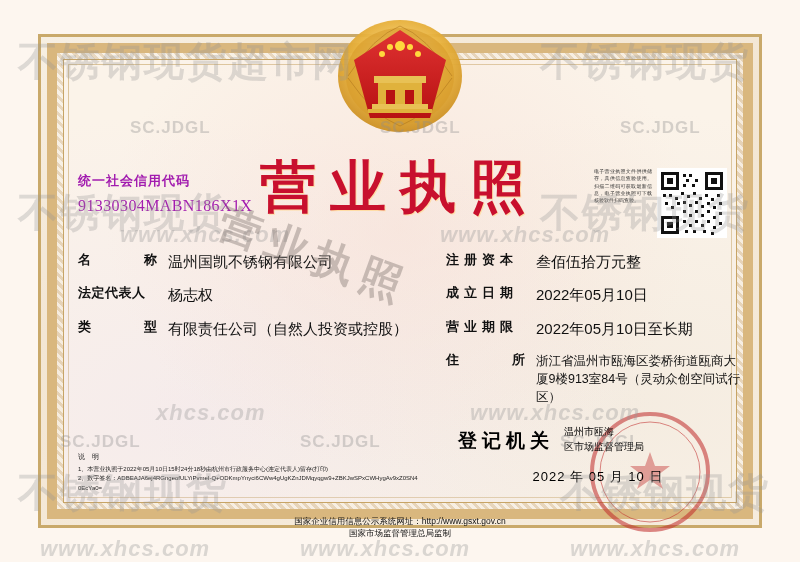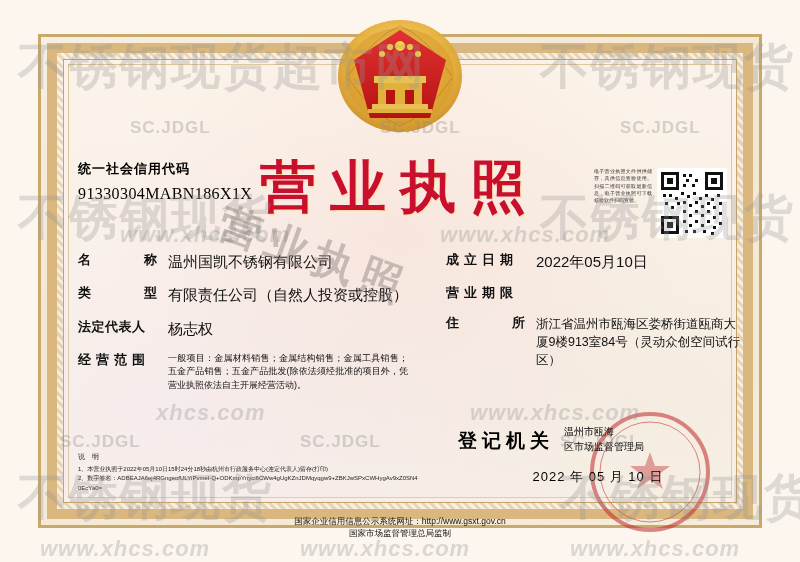--- a/index.html
+++ b/index.html
@@ -24,21 +24,21 @@
 
   
   .wm-layer {
     position: absolute;
     inset: 0;
     pointer-events: none;
     z-index: 40;
   }
   .wm-big {
     position: absolute;
-    font-size: 49px;
+    font-size: 40px;
     font-weight: bold;
     color: rgba(150, 150, 150, 0.30);
     white-space: nowrap;
     letter-spacing: 2px;
   }
   .wm-small {
     position: absolute;
     font-size: 17px;
     font-weight: bold;
     color: rgba(140, 140, 140, 0.35);
@@ -137,23 +137,23 @@
     letter-spacing: 14px;
     color: #c8102e;
     text-shadow: 1px 1px 0 rgba(255, 220, 160, 0.9);
     z-index: 22;
   }
 
   
   .code-block {
     position: absolute;
     left: 78px;
-    top: 160px;
-    z-index: 22;
-    color: #000000;
+    top: 172px;
+    z-index: 22;
+    color: #a21caf;
   }
   .code-label {
     font-size: 13px;
     font-weight: bold;
     letter-spacing: 1px;
   }
   .code-value {
     margin-top: 7px;
     font-size: 16px;
     letter-spacing: 0.4px;
@@ -457,40 +457,41 @@
   </div>
 
   <div class="fields">
 
     <div class="col-left">
       <div class="frow">
         <div class="flabel sp5">名　　称</div>
         <div class="fvalue">温州国凯不锈钢有限公司</div>
       </div>
       <div class="frow">
+        <div class="flabel">法定代表人</div>
+        <div class="fvalue">杨志权</div>
+      </div>
+      <div class="frow">
         <div class="flabel sp5">类　　型</div>
         <div class="fvalue">有限责任公司（自然人投资或控股）</div>
       </div>
-      <div class="frow">
-        <div class="flabel">法定代表人</div>
-        <div class="fvalue">杨志权</div>
-      </div>
-      <div class="frow">
-        <div class="flabel sp4">经营范围</div>
-        <div class="fvalue small">一般项目：金属材料销售；金属结构销售；金属工具销售；五金产品销售；五金产品批发(除依法须经批准的项目外，凭营业执照依法自主开展经营活动)。</div>
-      </div>
     </div>
 
     <div class="col-right">
+      <div class="frow">
+        <div class="flabel sp4">注册资本</div>
+        <div class="fvalue">叁佰伍拾万元整</div>
+      </div>
       <div class="frow">
         <div class="flabel sp4">成立日期</div>
         <div class="fvalue">2022年05月10日</div>
       </div>
       <div class="frow">
         <div class="flabel sp4">营业期限</div>
+        <div class="fvalue">2022年05月10日至长期</div>
       </div>
       <div class="frow">
         <div class="flabel sp5">住　　所</div>
         <div class="fvalue addr">浙江省温州市瓯海区娄桥街道瓯商大厦9楼913室84号（灵动众创空间试行区）</div>
       </div>
     </div>
   </div>
 
   <div class="seal">
     <svg viewBox="0 0 128 128" width="128" height="128">

